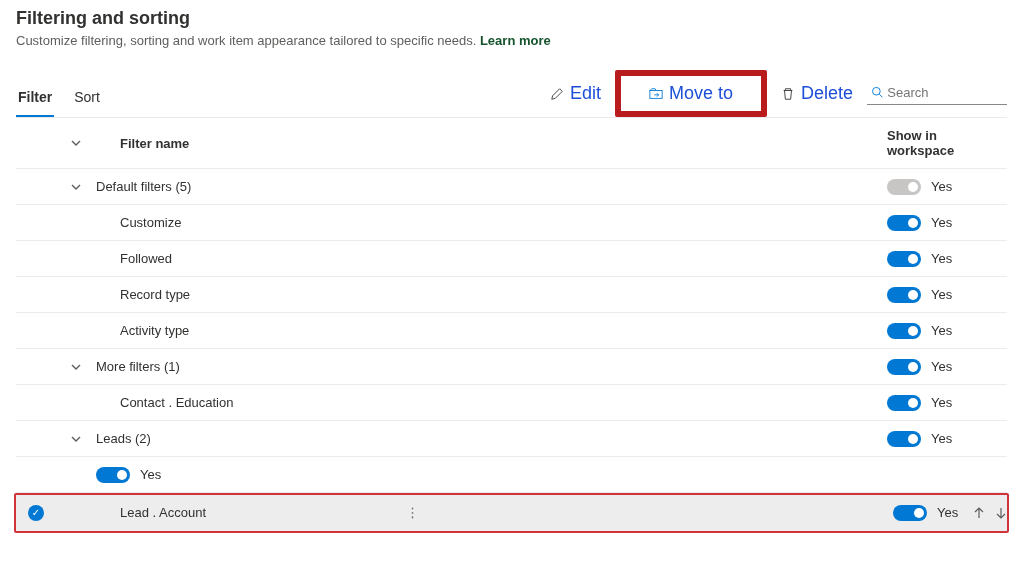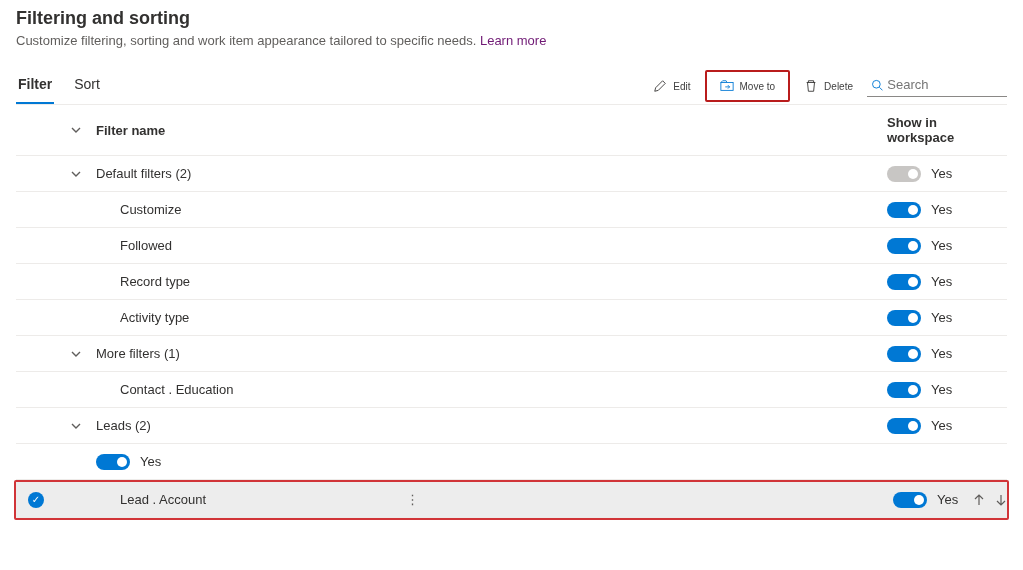--- a/index.html
+++ b/index.html
@@ -1,30 +1,30 @@
 <!DOCTYPE html>
 <html><head>
 <meta charset="utf-8">
 <style>
   * { box-sizing: border-box; margin: 0; padding: 0; }
   body { font-family: "Segoe UI", Arial, sans-serif; font-size: 13px; color: #323130; background: #fff; padding: 8px 16px; }
   .title { font-size: 18px; font-weight: 600; margin-bottom: 4px; }
   .desc { font-size: 13px; color: #605e5c; margin-bottom: 22px; }
-  .link { color: #701a75; text-decoration: none; }
-  .tabs-row { display: flex; justify-content: space-between; align-items: flex-start; border-bottom: 1px solid #edebe9; }
+  .link { color: #14532d; text-decoration: none; font-weight: bold; }
+  .tabs-row { display: flex; justify-content: space-between; align-items: flex-end; border-bottom: 1px solid #edebe9; }
   .tabs { display: flex; gap: 18px; }
   .tab { padding: 6px 2px 10px 2px; font-size: 14px; cursor: pointer; }
   .tab.active { font-weight: 600; border-bottom: 2px solid #0078d4; }
   .toolbar { display: flex; align-items: center; gap: 6px; }
-  .tool-btn { display: flex; align-items: center; gap: 6px; padding: 5px 8px; font-size: 10px; color: #404040; cursor: pointer; background: none; border: none; }
+  .tool-btn { display: flex; align-items: center; gap: 6px; padding: 5px 8px; font-size: 18px; color: #1d4ed8; cursor: pointer; background: none; border: none; }
   .tool-btn svg { width: 14px; height: 14px; }
-  .highlight-box { border: 2px solid #b91c1c; border-radius: 2px; padding: 2px 5px; }
+  .highlight-box { border: 6px solid #b91c1c; border-radius: 2px; padding: 2px 20px; }
   .search-wrap { display: flex; align-items: center; gap: 4px; border-bottom: 1px solid #8a8886; padding: 2px 4px 4px 4px; width: 140px; }
   .search-in { border: none; outline: none; font-size: 13px; width: 100%; color: #605e5c; background: transparent; }
-  .table-head { display: flex; align-items: center; padding: 10px 0 10px 40px; border-bottom: 1px solid #edebe9; }
+  .table-head { display: flex; align-items: center; padding: 10px 0 10px 40px; border-bottom: 1px solid #edebe9; gap: 24px; }
   .chev-cell { width: 40px; display: flex; justify-content: center; }
   .name-col { font-weight: 600; flex: 1; }
   .show-col { width: 120px; text-align: left; font-weight: 600; }
   .row { display: flex; align-items: center; border-bottom: 1px solid #edebe9; height: 36px; }
   .row.selected { background: #ededed; }
   .highlight-row { border: 2px solid #d13438; border-radius: 2px; margin: 0 -2px; }
   .sel-cell { width: 40px; display: flex; justify-content: center; align-items: center; }
   .check-circle { width: 16px; height: 16px; border-radius: 50%; background: #0078d4; color: #fff; display: flex; align-items: center; justify-content: center; font-size: 10px; }
   .indent-0 { padding-left: 0; }
   .indent-1 { padding-left: 24px; }
@@ -103,21 +103,21 @@
 
 <div id="rows-container">
     <div>
       <div class="row">
         <div class="sel-cell"></div>
         <div class="chev-cell">
           <svg class="chev" viewBox="0 0 12 12" fill="none" stroke="#605e5c" stroke-width="1.4">
             <path d="M2 4l4 4 4-4"></path>
           </svg>
         </div>
-        <div class="filter-name indent-0">Default filters (2)</div>
+        <div class="filter-name indent-0">Default filters (5)</div>
         <div class="toggle-cell">
           <div class="toggle disabled">
             <div class="knob"></div>
           </div>
           <span class="tog-label">Yes</span>
         </div>
       </div>
     </div>
     <div>
       <div class="row">

